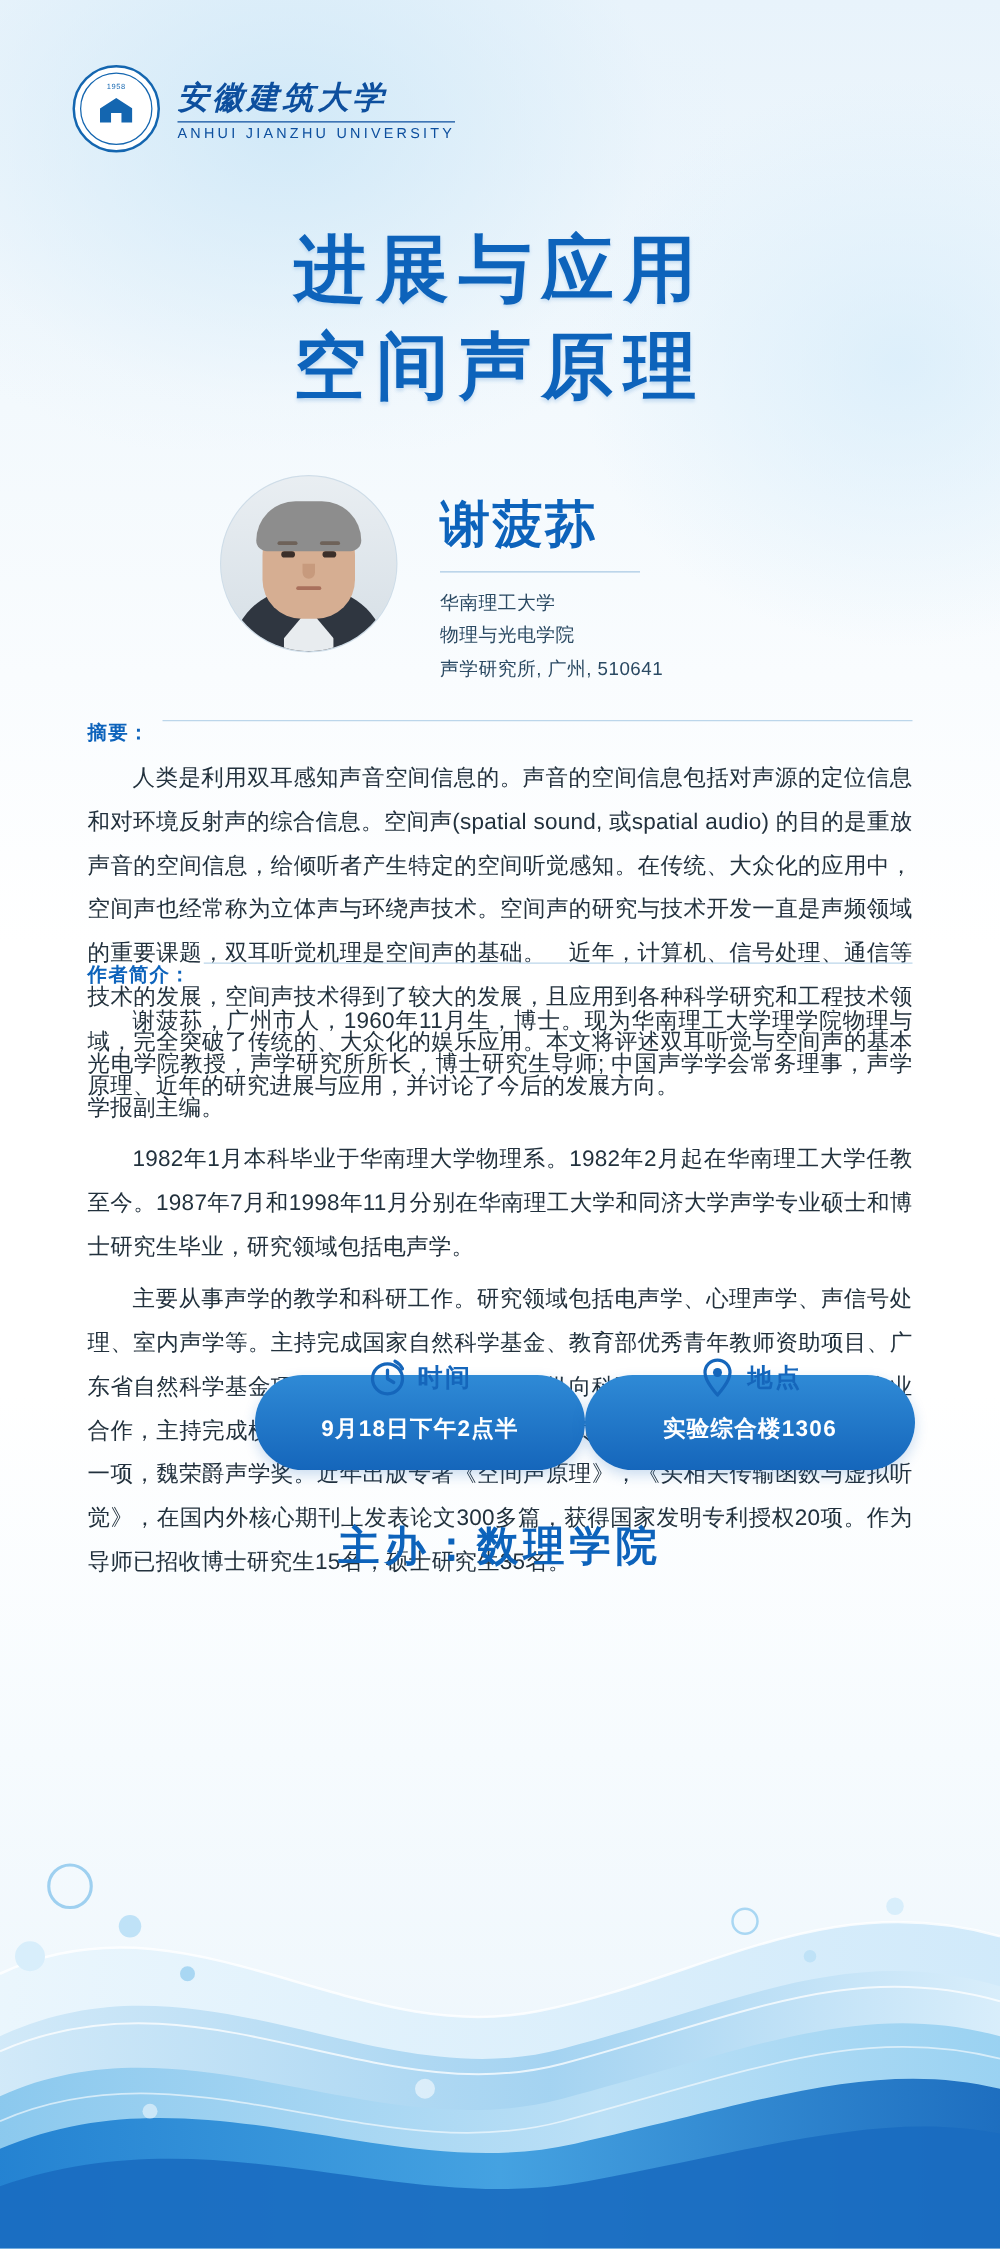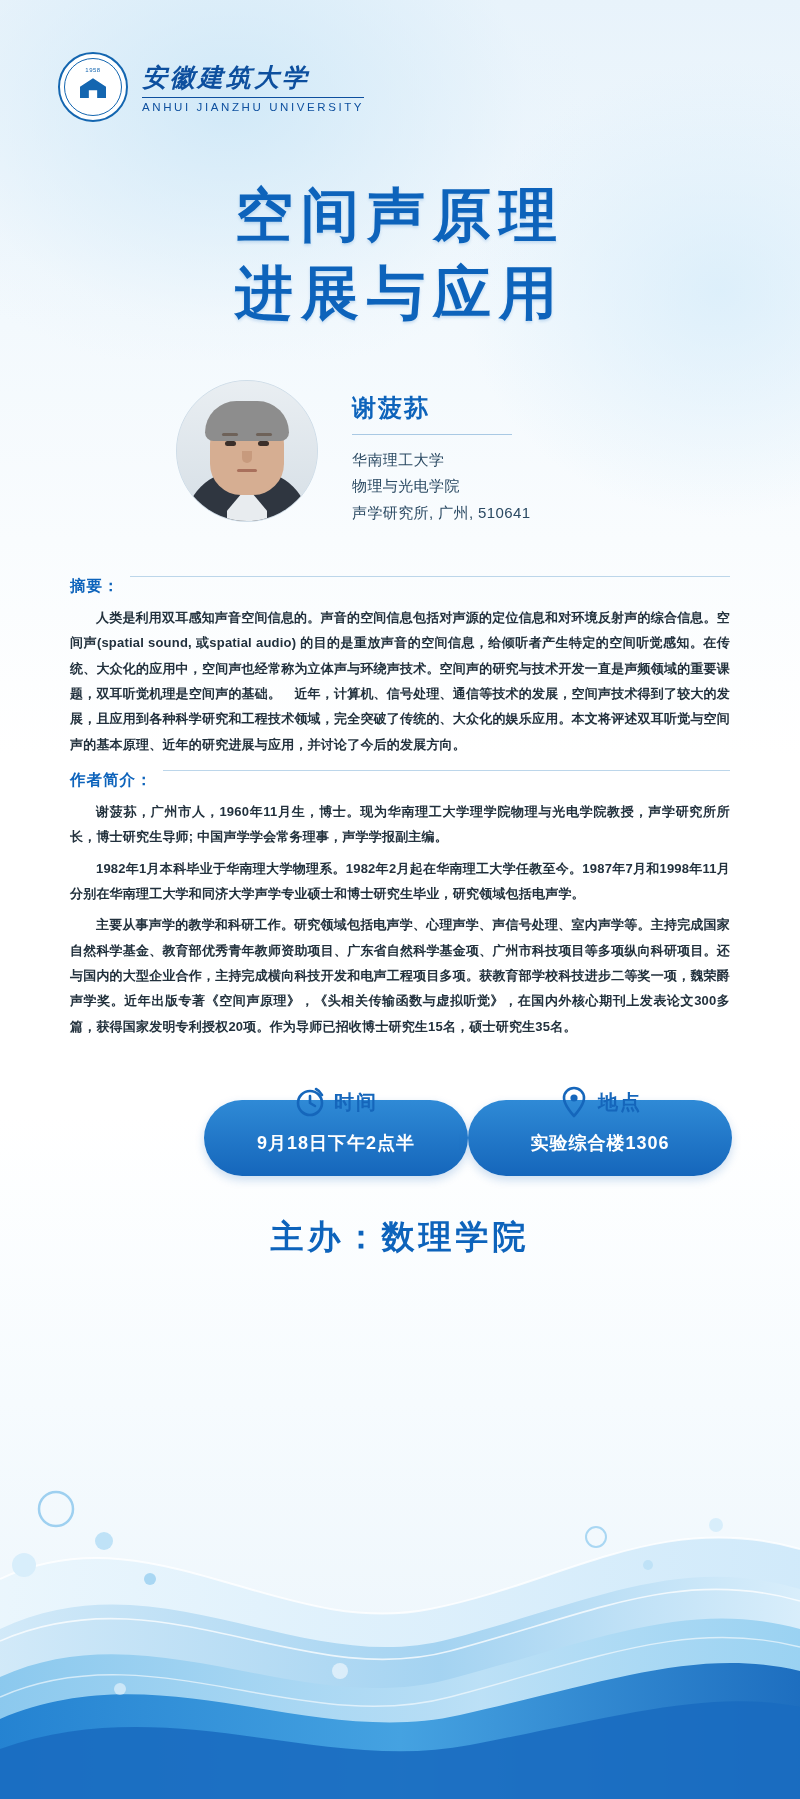--- a/index.html
+++ b/index.html
@@ -225,21 +225,21 @@
     left: 50%;
     top: 70px;
     transform: translateX(-50%);
     width: 10px;
     height: 12px;
     background: #c79a7d;
     border-radius: 0 0 6px 6px;
   }
   .speaker-info { padding-top: 12px; }
   .speaker-name {
-    font-size: 24px;
+    font-size: 40px;
     font-weight: 700;
     color: #0d63bb;
     letter-spacing: 2px;
     margin-bottom: 10px;
   }
   .name-rule {
     width: 160px;
     height: 1px;
     background: #a9c9e4;
     margin-bottom: 12px;
@@ -271,28 +271,27 @@
     color: #0d63bb;
     letter-spacing: 1px;
     white-space: nowrap;
   }
   .sec-rule {
     flex: 1;
     height: 1px;
     background: #bcd6ea;
   }
   .para {
-    font-size: 13px;
+    font-size: 18px;
     line-height: 1.95;
     color: #22313d;
     text-align: justify;
     text-indent: 2em;
     margin: 0 0 6px 0;
     letter-spacing: .2px;
-    font-weight: bold;
   }
 
   
   .pills {
     position: absolute;
     left: 68px;
     top: 1100px;
     width: 664px;
     display: flex;
     justify-content: flex-end;
@@ -375,22 +374,22 @@
       <div class="seal-year">1958</div>
       <div class="seal-inner"></div>
     </div>
     <div class="logo-text">
       <div class="logo-cn">安徽建筑大学</div>
       <div class="logo-en">ANHUI JIANZHU UNIVERSITY</div>
     </div>
   </div>
 
   <div class="title-block">
+    <div class="title-line">进展与应用</div>
     <div class="title-line">空间声原理</div>
-    <div class="title-line">进展与应用</div>
   </div>
 
   <div class="speaker">
     <div class="portrait">
       <div class="p-bg"></div>
       <div class="p-body"></div>
       <div class="p-neck"></div>
       <div class="p-collar"></div>
       <div class="p-head"></div>
       <div class="p-hair"></div>

